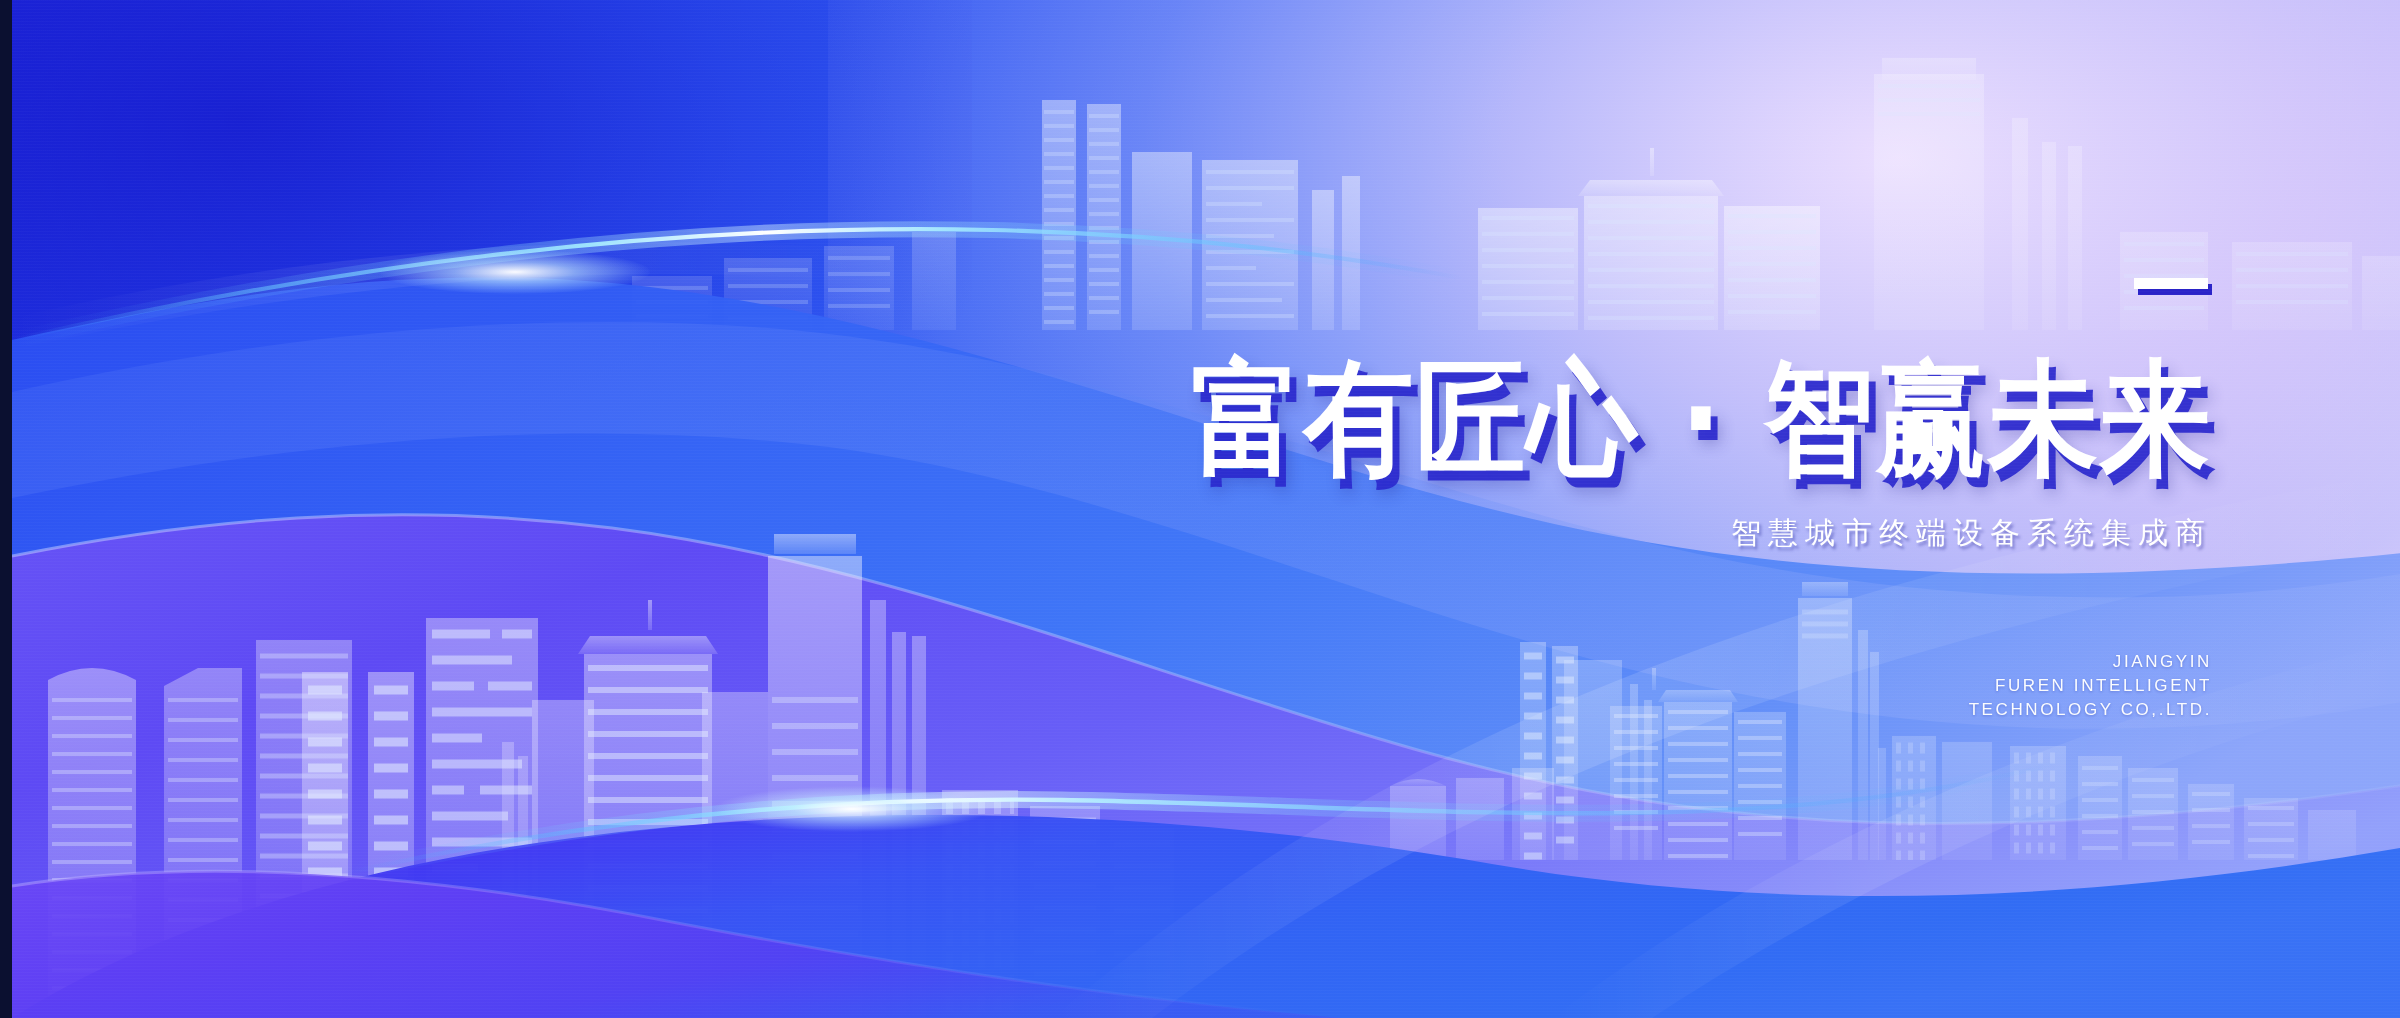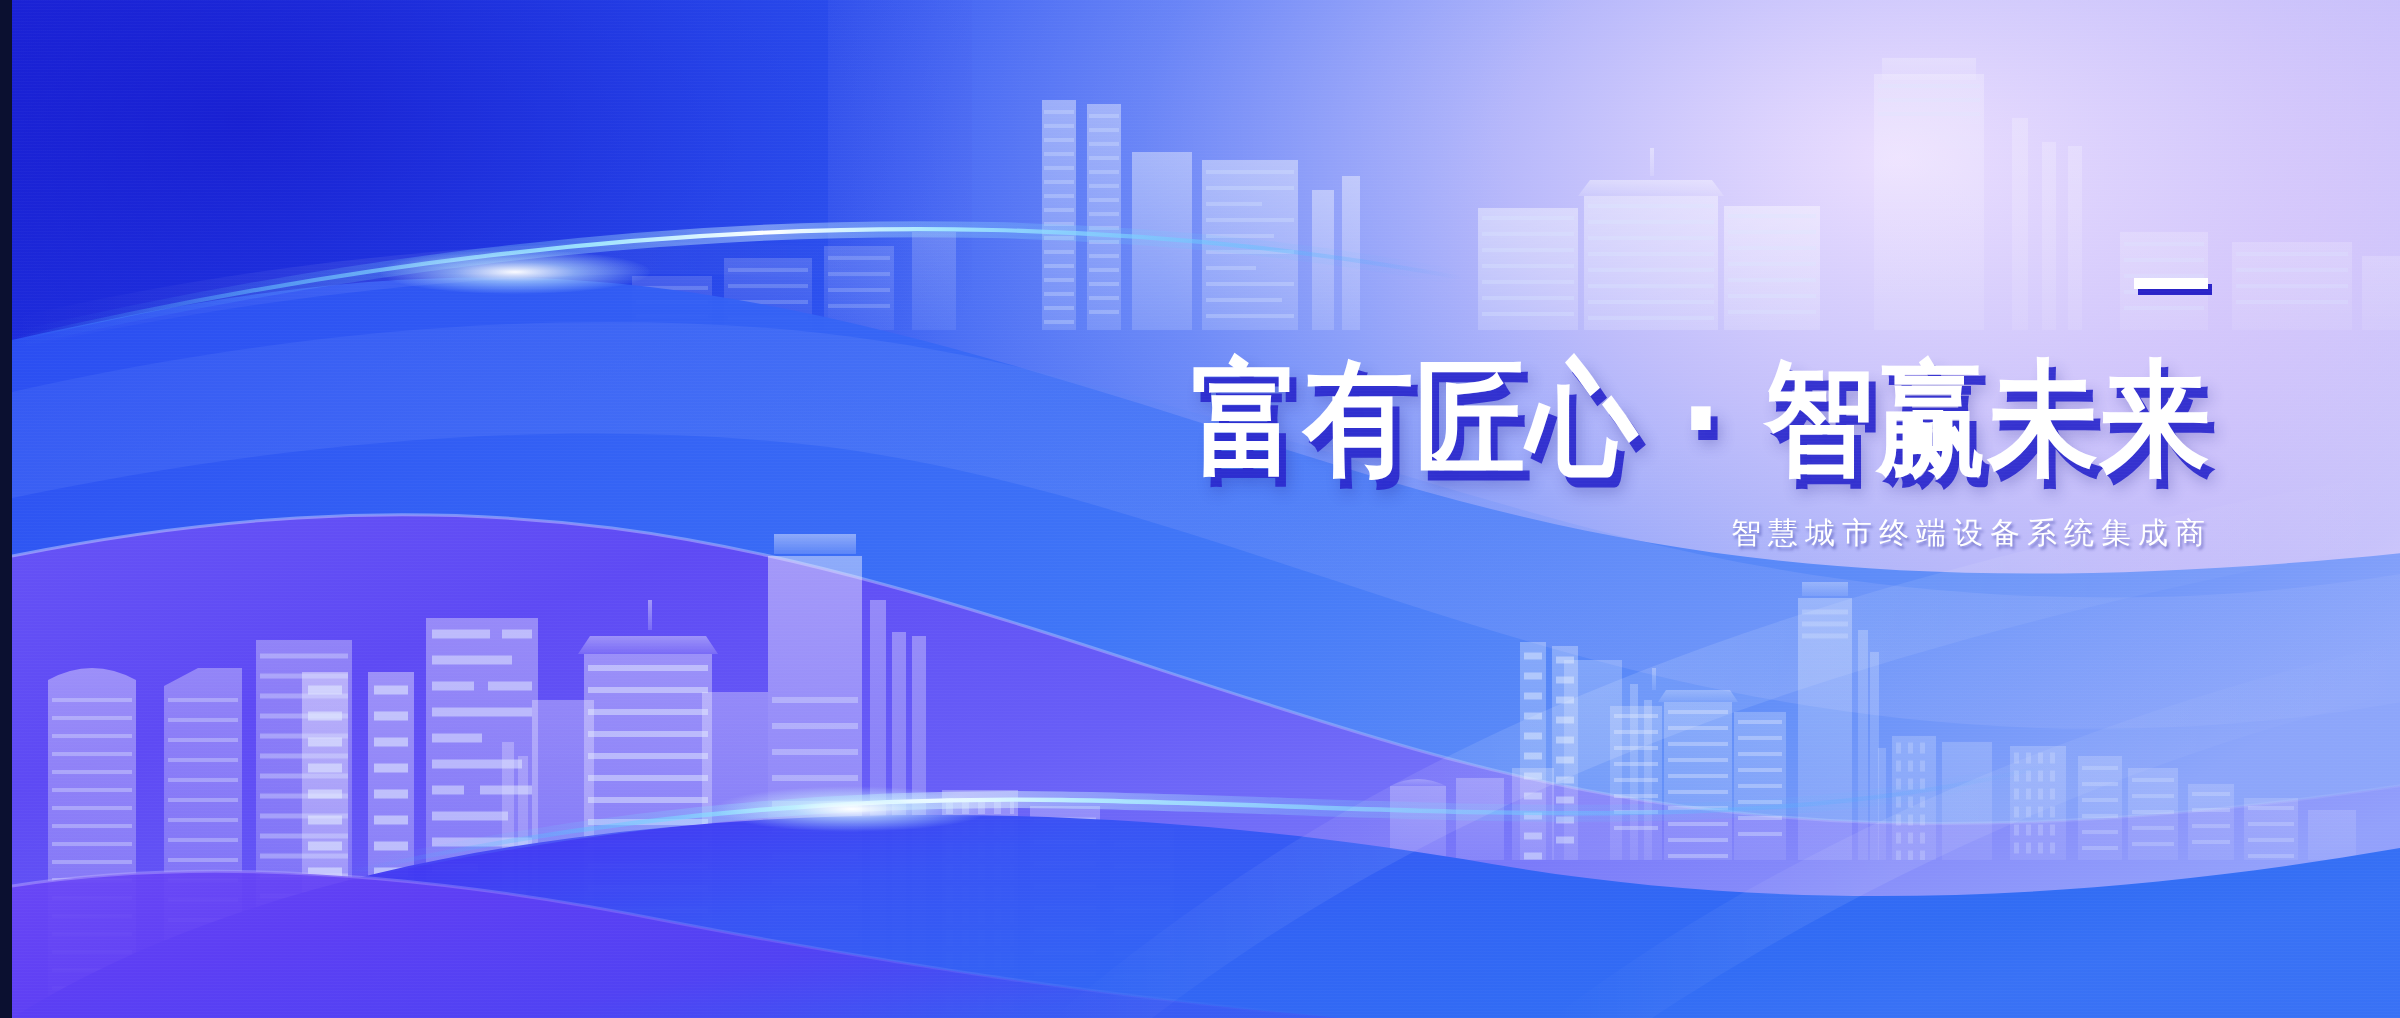--- a/index.html
+++ b/index.html
@@ -810,17 +810,22 @@
   </div>
 
   <div class="content">
 
     <div class="dash"></div>
 
     <div class="headline">富有匠心 · 智赢未来</div>
 
     <div class="subhead">智慧城市终端设备系统集成商</div>
 
+    <div class="company">
+      <div>JIANGYIN</div>
+      <div>FUREN INTELLIGENT</div>
+      <div>TECHNOLOGY CO,.LTD.</div>
+    </div>
 
   </div>
 
   <div class="noise"></div>
 </div>
 
 </body></html>

